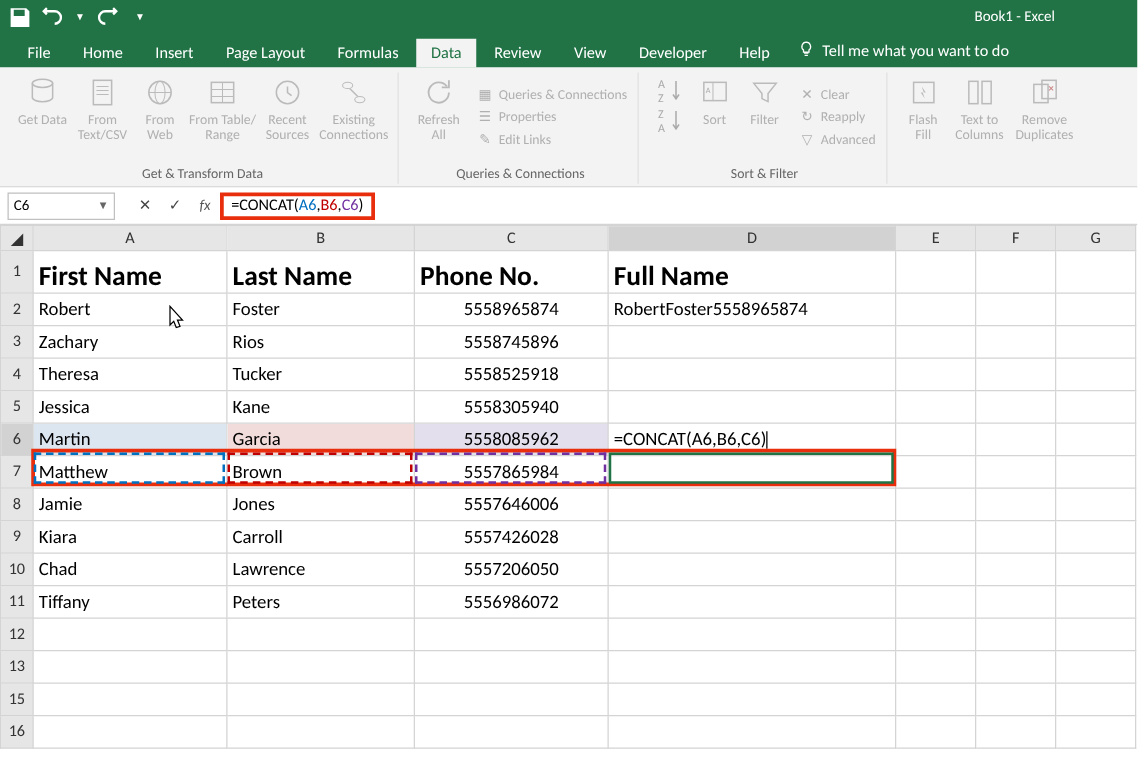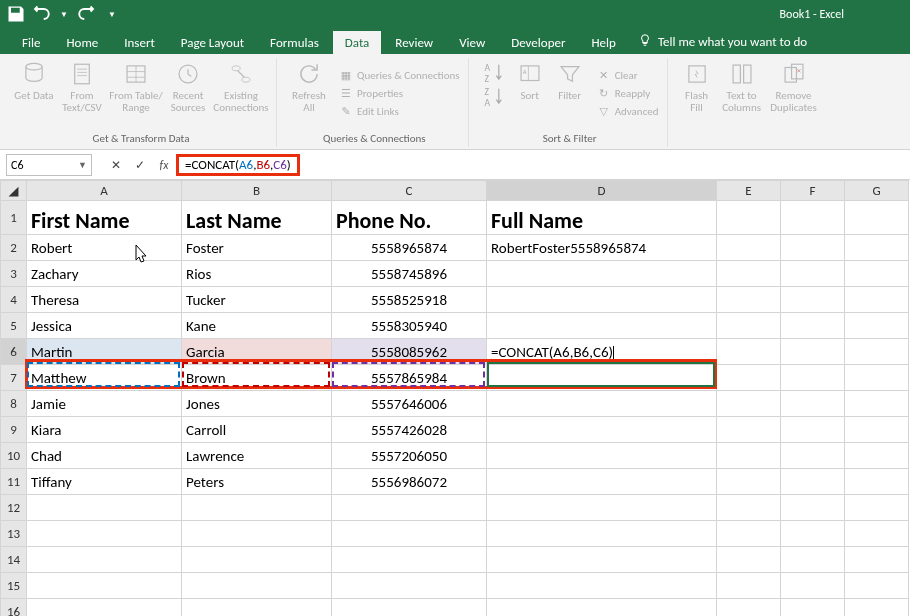--- a/index.html
+++ b/index.html
@@ -136,20 +136,30 @@
         <div class="ricon">
             <svg viewBox="0 0 32 32">
               <rect x="7" y="4" width="18" height="24" fill="none" stroke="#bbb" stroke-width="1.5"></rect>
               <line x1="10" y1="10" x2="22" y2="10" stroke="#bbb"></line>
               <line x1="10" y1="14" x2="22" y2="14" stroke="#bbb"></line>
               <line x1="10" y1="18" x2="22" y2="18" stroke="#bbb"></line>
             </svg>
           </div>
         <span>From Text/CSV</span>
       </div>
+      <div class="big-btn" style="width:40px">
+        <div class="ricon">
+            <svg viewBox="0 0 32 32">
+              <circle cx="16" cy="16" r="11" fill="none" stroke="#bbb" stroke-width="1.5"></circle>
+              <ellipse cx="16" cy="16" rx="5" ry="11" fill="none" stroke="#bbb"></ellipse>
+              <line x1="5" y1="16" x2="27" y2="16" stroke="#bbb"></line>
+            </svg>
+          </div>
+        <span>From Web</span>
+      </div>
       <div class="big-btn" style="width:56px">
         <div class="ricon">
             <svg viewBox="0 0 32 32">
               <rect x="5" y="6" width="22" height="20" fill="none" stroke="#bbb" stroke-width="1.5"></rect>
               <line x1="5" y1="13" x2="27" y2="13" stroke="#bbb"></line>
               <line x1="5" y1="20" x2="27" y2="20" stroke="#bbb"></line>
               <line x1="16" y1="6" x2="16" y2="26" stroke="#bbb"></line>
             </svg>
           </div>
         <span>From Table/ Range</span>
@@ -463,30 +473,20 @@
           <th>13</th>
           <td></td>
           <td></td>
           <td></td>
           <td></td>
           <td></td>
           <td></td>
           <td></td>
         </tr>
     <tr>
-          <th>14</th>
-          <td></td>
-          <td></td>
-          <td></td>
-          <td></td>
-          <td></td>
-          <td></td>
-          <td></td>
-        </tr>
-    <tr>
           <th>15</th>
           <td></td>
           <td></td>
           <td></td>
           <td></td>
           <td></td>
           <td></td>
           <td></td>
         </tr>
     <tr>

